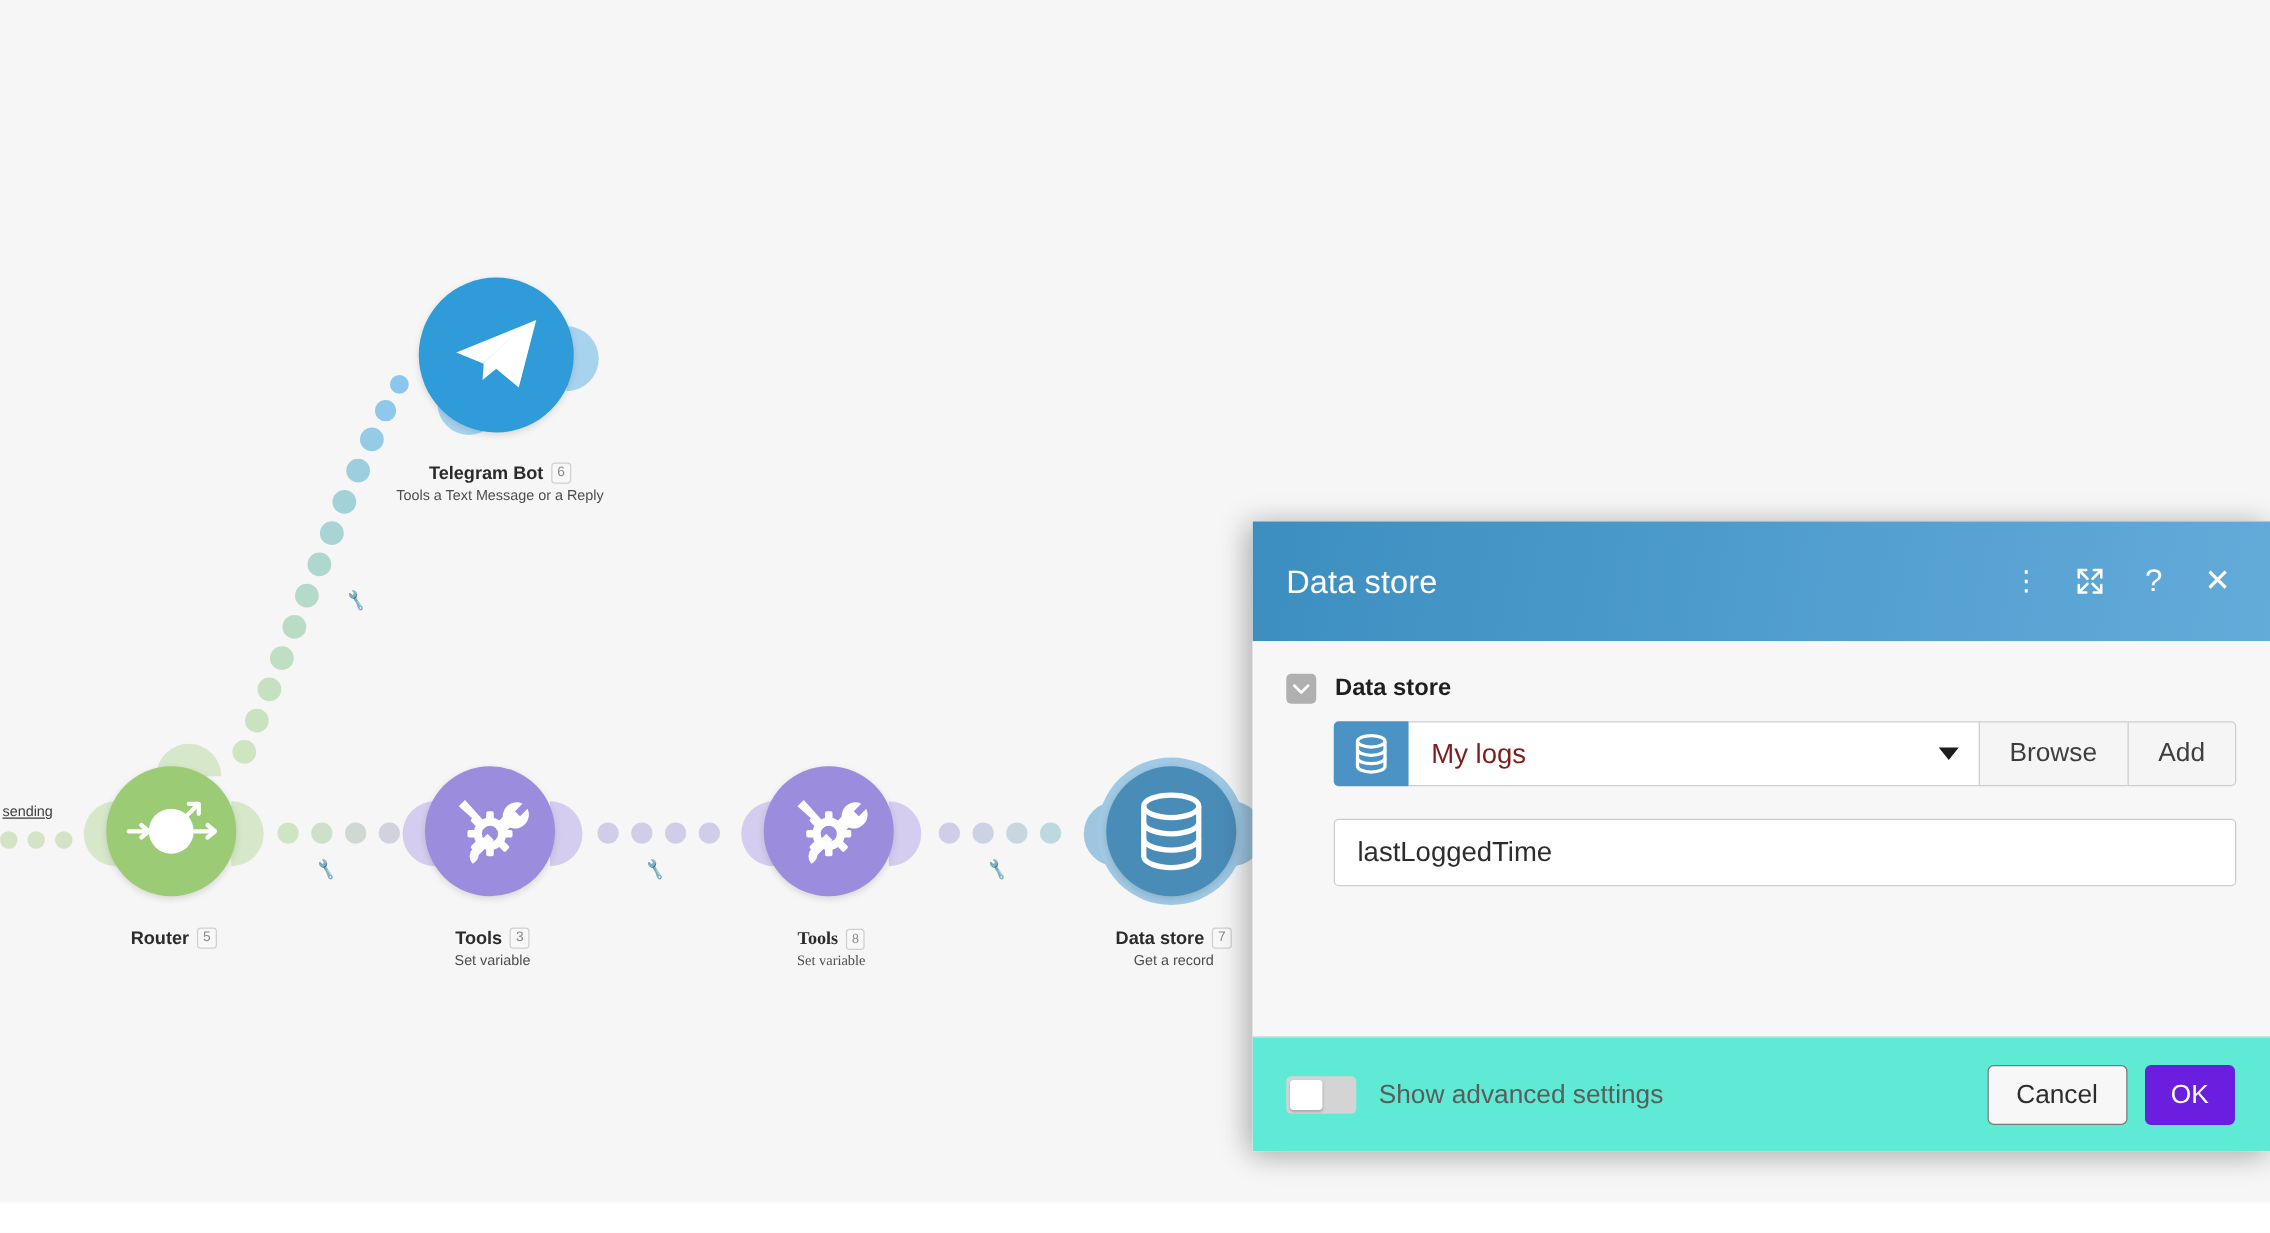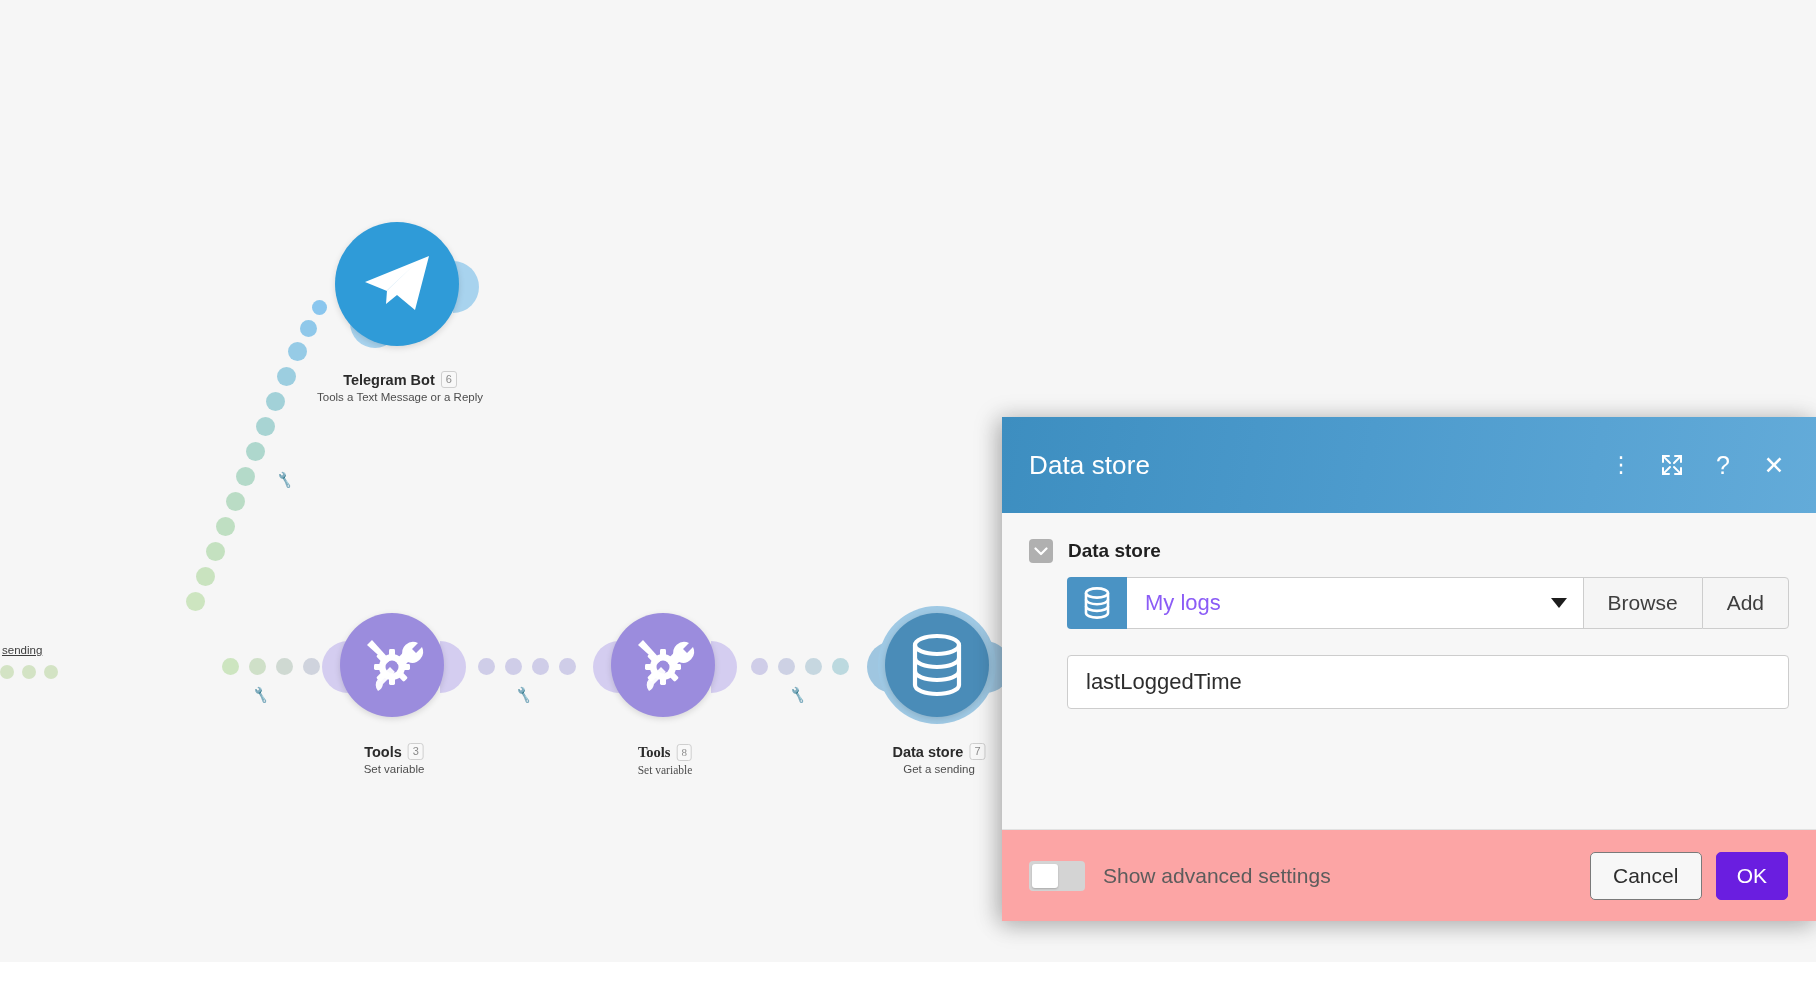--- a/index.html
+++ b/index.html
@@ -193,21 +193,21 @@
     display: flex;
     align-items: center;
     padding: 0 16px 0 18px;
     box-sizing: border-box;
     cursor: pointer;
     min-width: 0;
   }
   .sel-value {
     flex: 1 1 auto;
     font-size: 22px;
-    color: #8b5cf6;
+    color: #7f1d1d;
     white-space: nowrap;
     overflow: hidden;
     text-overflow: ellipsis;
   }
   .caret {
     width: 0; height: 0;
     border-left: 8px solid transparent;
     border-right: 8px solid transparent;
     border-top: 10px solid #1d1d1d;
     flex: 0 0 auto;
@@ -248,21 +248,21 @@
   }
 
   #modal-footer {
     flex: 0 0 92px;
     height: 92px;
     border-top: 1px solid #e2e2e2;
     display: flex;
     align-items: center;
     padding: 0 28px 0 27px;
     box-sizing: border-box;
-    background: #fca5a5;
+    background: #5eead4;
   }
   .toggle {
     width: 56px; height: 30px;
     background: #d4d4d4;
     border-radius: 4px;
     position: relative;
     cursor: pointer;
     flex: 0 0 auto;
   }
   .toggle .knob {
@@ -343,20 +343,41 @@
       <div class="dot" style="left:246px; top:442px; width:19px; height:19px; background:#aed7cd;"></div>
       <div class="dot" style="left:256px; top:417px; width:19px; height:19px; background:#a8d4d3;"></div>
       <div class="dot" style="left:266px; top:392px; width:19px; height:19px; background:#a2d1d8;"></div>
       <div class="dot" style="left:277px; top:367px; width:19px; height:19px; background:#9ccee0;"></div>
       <div class="dot" style="left:288px; top:342px; width:19px; height:19px; background:#96cbe6;"></div>
       <div class="dot" style="left:300px; top:320px; width:17px; height:17px; background:#8fc8ea;"></div>
       <div class="dot" style="left:312px; top:300px; width:15px; height:15px; background:#8ac6ee;"></div>
       <div class="wrench" style="left:277px; top:473px;">🔧</div>
     </div>
 
+    <div class="node" style="left:85px; top:613px; width:108px; height:108px;">
+      <div class="handle left" style="left:-18px; top:28px; background:#d7e8ca;"></div>
+      <div class="handle right" style="right:-18px; top:28px; background:#d7e8ca;"></div>
+      <div class="handle top" style="left:40px; top:-18px; background:#d7e8ca;"></div>
+      <div class="node-circle" style="left:0; top:0; width:104px; height:104px; background:#9ccb75;">
+        <svg width="104" height="104" viewBox="0 0 104 104" aria-hidden="true">
+          <circle cx="52" cy="52" r="18" fill="#ffffff"></circle>
+          <g stroke="#ffffff" stroke-width="3.4" fill="none" stroke-linecap="round">
+            <line x1="18" y1="52" x2="33" y2="52"></line>
+            <polyline points="28,47 34,52 28,57" stroke-linejoin="round"></polyline>
+            <line x1="71" y1="52" x2="86" y2="52"></line>
+            <polyline points="81,47 87,52 81,57" stroke-linejoin="round"></polyline>
+            <line x1="62" y1="42" x2="73" y2="31"></line>
+            <polyline points="66,30 74,30 74,38" stroke-linejoin="round"></polyline>
+          </g>
+        </svg>
+      </div>
+      <div class="node-label" style="top:113px;">
+        <span class="node-title">Router</span><span class="node-badge">5</span>
+      </div>
+    </div>
 
     <div>
       <div class="dot" style="left:222px; top:658px; width:17px; height:17px; background:#cde5c0;"></div>
       <div class="dot" style="left:249px; top:658px; width:17px; height:17px; background:#cfe0c8;"></div>
       <div class="dot" style="left:276px; top:658px; width:17px; height:17px; background:#cfd9d2;"></div>
       <div class="dot" style="left:303px; top:658px; width:17px; height:17px; background:#cfd3dd;"></div>
       <div class="dot" style="left:330px; top:658px; width:17px; height:17px; background:#cfcde8;"></div>
       <div class="wrench" style="left:253px; top:688px;">🔧</div>
     </div>
 
@@ -441,21 +462,21 @@
           <g fill="none" stroke="#ffffff" stroke-width="4.2">
             <ellipse cx="31" cy="13" rx="22" ry="9"></ellipse>
             <path d="M9 13 v40 a22 9 0 0 0 44 0 v-40"></path>
             <path d="M9 26 a22 9 0 0 0 44 0"></path>
             <path d="M9 39 a22 9 0 0 0 44 0"></path>
           </g>
         </svg>
       </div>
       <div class="node-label" style="top:113px;">
         <span class="node-title">Data store</span><span class="node-badge">7</span>
-        <span class="node-sub">Get a sending</span>
+        <span class="node-sub">Get a record</span>
       </div>
     </div>
 
   </div>
 
   <div id="modal">
 
     <div id="modal-header">
       <div id="modal-title">Data store</div>
       <div class="hdr-icons">

